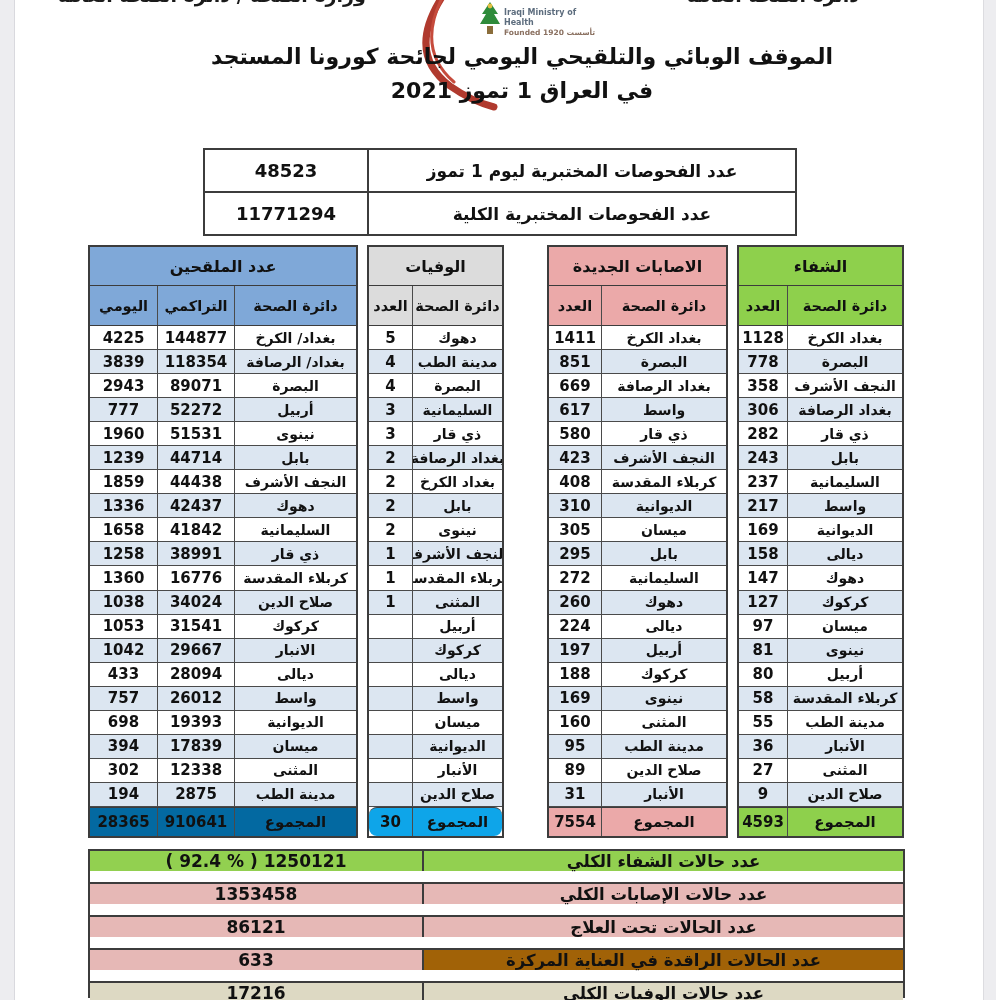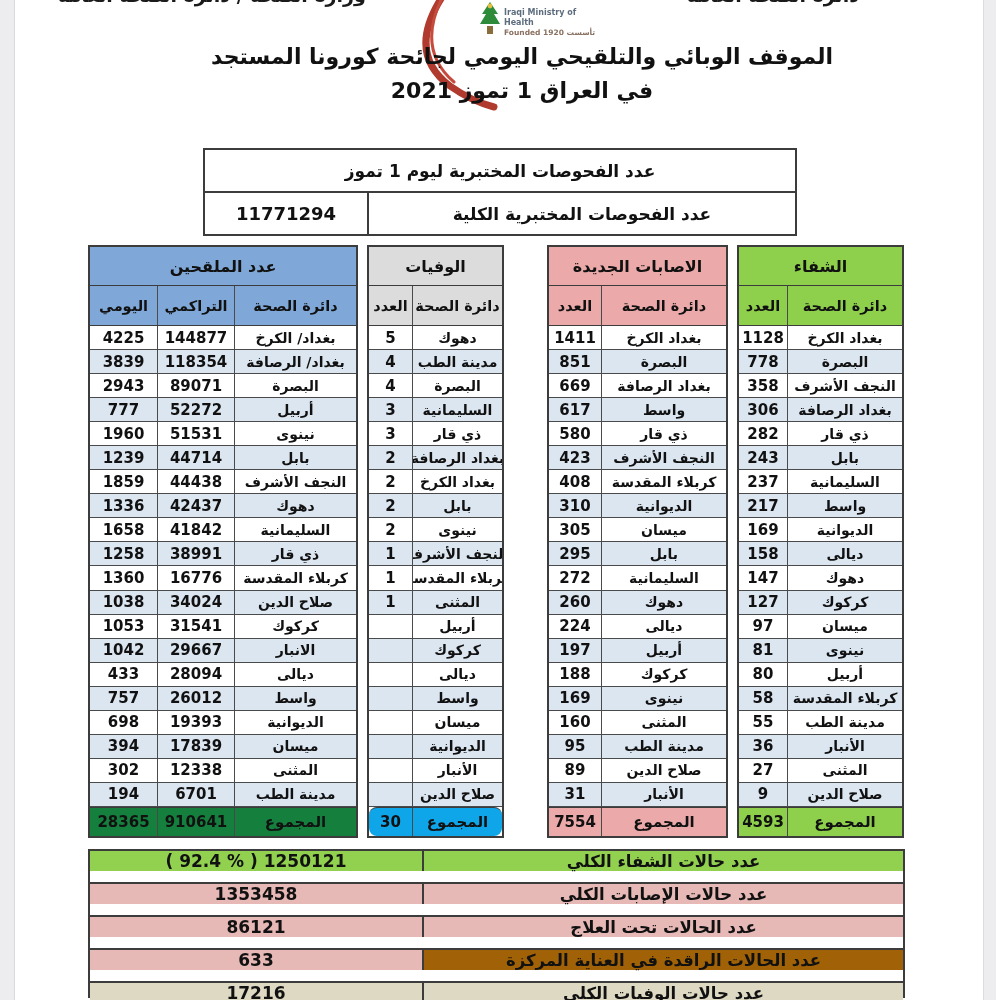--- a/index.html
+++ b/index.html
@@ -68,21 +68,21 @@
 
   
   .col-daily{width:67px;border-right:1px solid #4a4a4a;}
   .col-cum{width:76px;border-right:1px solid #4a4a4a;}
   .col-dept{flex:1;}
   .mini-death .col-num{width:43px;border-right:1px solid #4a4a4a;}
   .mini-new  .col-num{width:52px;border-right:1px solid #4a4a4a;}
   .mini-rec  .col-num{width:48px;border-right:1px solid #4a4a4a;}
 
   
-  .h-blue{background:#7fa8d8;}  .t-blue{background:#15803d;}
+  .h-blue{background:#7fa8d8;}  .t-blue{background:#0369a1;}
   .h-gray{background:#dcdcdc;}  .t-gray{background:#0ea5e9;border-radius:8px;}
   .h-pink{background:#eba9a9;}  .t-pink{background:#eba9a9;}
   .h-green{background:#8ed04c;} .t-green{background:#8ed04c;}
 
   
   .summary{position:absolute;left:88px;top:849px;width:817px;height:149px;
     border:2px solid #3c3c3c;display:flex;flex-direction:column;box-sizing:border-box;gap:11px;}
   .sum-row{flex:1;display:flex;}
   .sum-row + .sum-row{border-top:2px solid #3c3c3c;}
   .sum-value{width:332px;display:flex;align-items:center;justify-content:center;
@@ -120,20 +120,21 @@
 </div>
 
 <div class="main-title">
   <div class="t1">الموقف الوبائي والتلقيحي اليومي لجائحة كورونا المستجد</div>
   <div class="t2">في العراق 1  تموز 2021</div>
 </div>
 
 <div class="tests">
 
     <div class="tests-row">
+      <div class="tests-value">48523</div>
       <div class="tests-label">عدد الفحوصات المختبرية  ليوم 1 تموز</div>
     </div>
 
     <div class="tests-row">
       <div class="tests-value">11771294</div>
       <div class="tests-label">عدد الفحوصات المختبرية الكلية</div>
     </div>
   </div>
 
 <div class="tables-zone">
@@ -256,21 +257,21 @@
         </div>
 
         <div class="row">
           <div class="c num col-daily">302</div>
           <div class="c num col-cum">12338</div>
           <div class="c col-dept">المثنى</div>
         </div>
 
         <div class="row">
           <div class="c num col-daily">194</div>
-          <div class="c num col-cum">6701</div>
+          <div class="c num col-cum">2875</div>
           <div class="c col-dept">مدينة الطب</div>
         </div>
       </div>
     <div class="tbl-total t-blue">
       <div class="c col-daily">28365</div>
       <div class="c col-cum">910641</div>
       <div class="c col-dept">المجموع</div>
     </div>
   </div>
 

